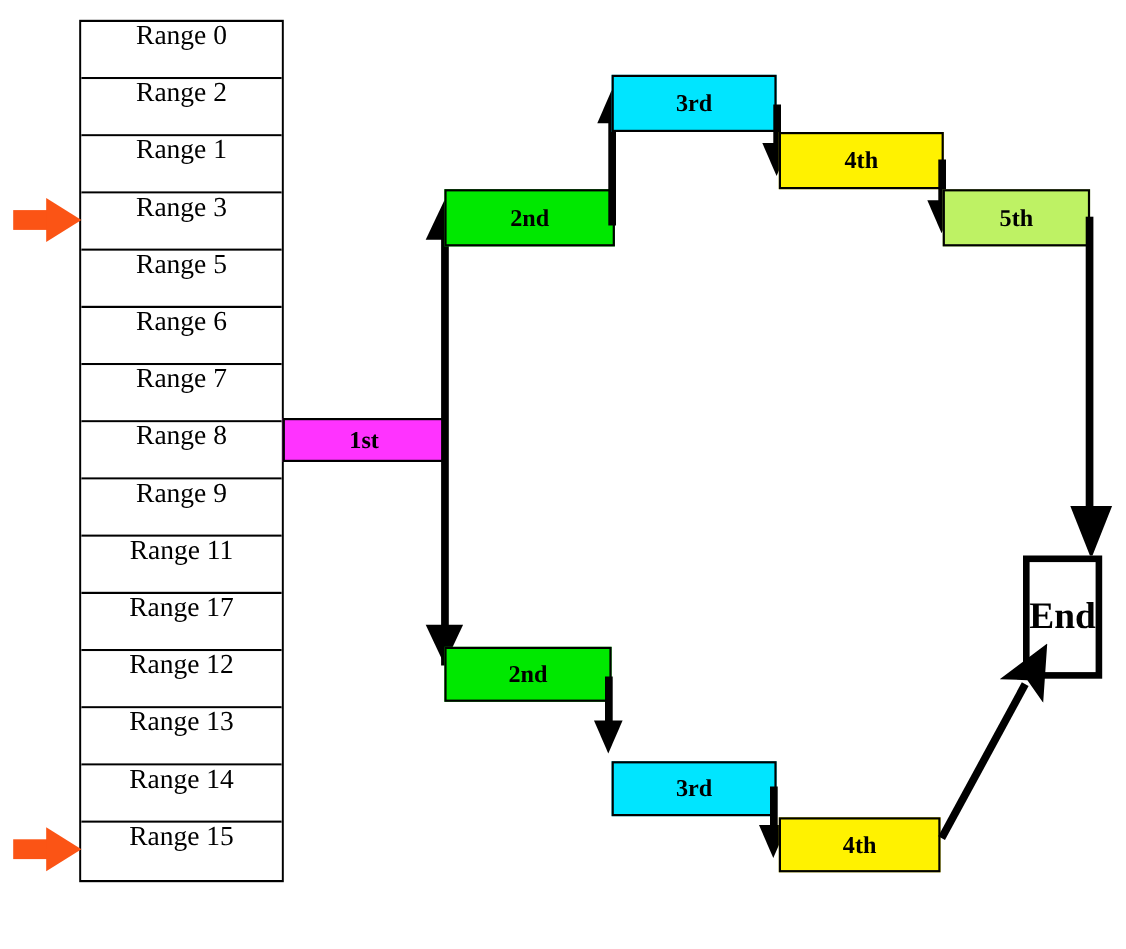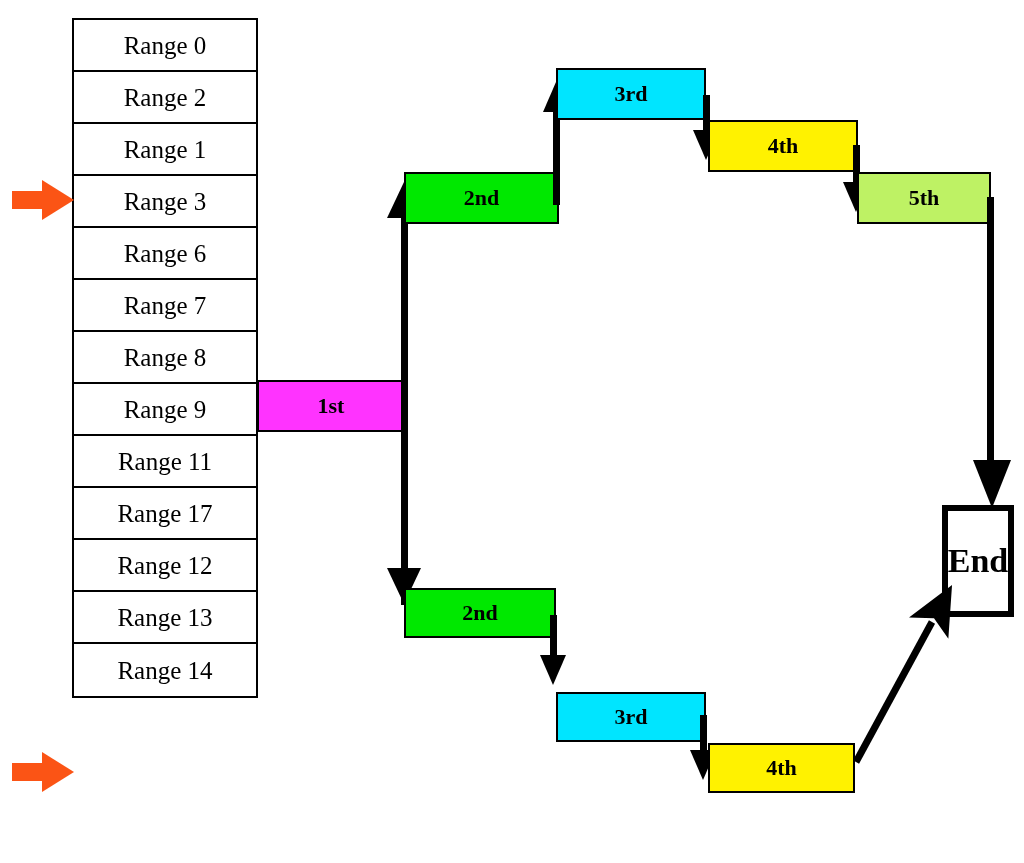--- a/index.html
+++ b/index.html
@@ -24,21 +24,21 @@
     width: 186px;
     border: 2px solid #000000;
     box-sizing: border-box;
     background: #ffffff;
   }
   .range-row {
     height: 52px;
     box-sizing: border-box;
     border-bottom: 2px solid #000000;
     display: flex;
-    align-items: center;
+    align-items: flex-start;
     justify-content: center;
     background: #ffffff;
   }
   .range-row:last-child {
     border-bottom: none;
   }
   .range-label {
     font-size: 25px;
     color: #000000;
     line-height: 1;
@@ -150,20 +150,23 @@
     <div class="range-row">
       <span class="range-label">Range 2</span>
     </div>
     <div class="range-row">
       <span class="range-label">Range 1</span>
     </div>
     <div class="range-row">
       <span class="range-label">Range 3</span>
     </div>
     <div class="range-row">
+      <span class="range-label">Range 5</span>
+    </div>
+    <div class="range-row">
       <span class="range-label">Range 6</span>
     </div>
     <div class="range-row">
       <span class="range-label">Range 7</span>
     </div>
     <div class="range-row">
       <span class="range-label">Range 8</span>
     </div>
     <div class="range-row">
       <span class="range-label">Range 9</span>
@@ -175,33 +178,36 @@
       <span class="range-label">Range 17</span>
     </div>
     <div class="range-row">
       <span class="range-label">Range 12</span>
     </div>
     <div class="range-row">
       <span class="range-label">Range 13</span>
     </div>
     <div class="range-row">
       <span class="range-label">Range 14</span>
+    </div>
+    <div class="range-row">
+      <span class="range-label">Range 15</span>
     </div>
   </div>
 
   <div class="pointer-arrow" style="left:12px; top:180px;">
     <div class="shaft"></div>
     <div class="head"></div>
   </div>
   <div class="pointer-arrow" style="left:12px; top:752px;">
     <div class="shaft"></div>
     <div class="head"></div>
   </div>
 
-  <div class="flow-box" style="left:257px; top:380px; width:148px; height:52px; background:#FF33FF;">
+  <div class="flow-box" style="left:257px; top:380px; width:148px; height:40px; background:#FF33FF;">
     <span>1st</span>
   </div>
 
   <div class="vline" style="left:401px; top:215px; height:390px;"></div>
   <div class="arrow-up" style="left:387px; top:182px;"></div>
   <div class="arrow-down" style="left:387px; top:568px;"></div>
 
   <div class="flow-box" style="left:404px; top:172px; width:155px; height:52px; background:#00E800;">
     <span>2nd</span>
   </div>
@@ -223,21 +229,21 @@
   <div class="vline" style="left:853px; top:145px; height:45px;"></div>
   <div class="arrow-down-sm" style="left:843px; top:182px;"></div>
 
   <div class="flow-box" style="left:857px; top:172px; width:134px; height:52px; background:#bef264;">
     <span>5th</span>
   </div>
 
   <div class="vline" style="left:987px; top:197px; height:268px;"></div>
   <div class="arrow-down" style="left:973px; top:460px; border-top-width:48px; border-left-width:19px; border-right-width:19px;"></div>
 
-  <div class="end-box" style="left:930px; top:505px; width:72px; height:112px;margin-left:12px;">
+  <div class="end-box" style="left:930px; top:505px; width:72px; height:112px;">
     <span>End</span>
   </div>
 
   <div class="flow-box" style="left:404px; top:588px; width:152px; height:50px; background:#00E800;">
     <span>2nd</span>
   </div>
 
   <div class="vline" style="left:550px; top:615px; height:48px;"></div>
   <div class="arrow-down-sm" style="left:540px; top:655px;"></div>
 

